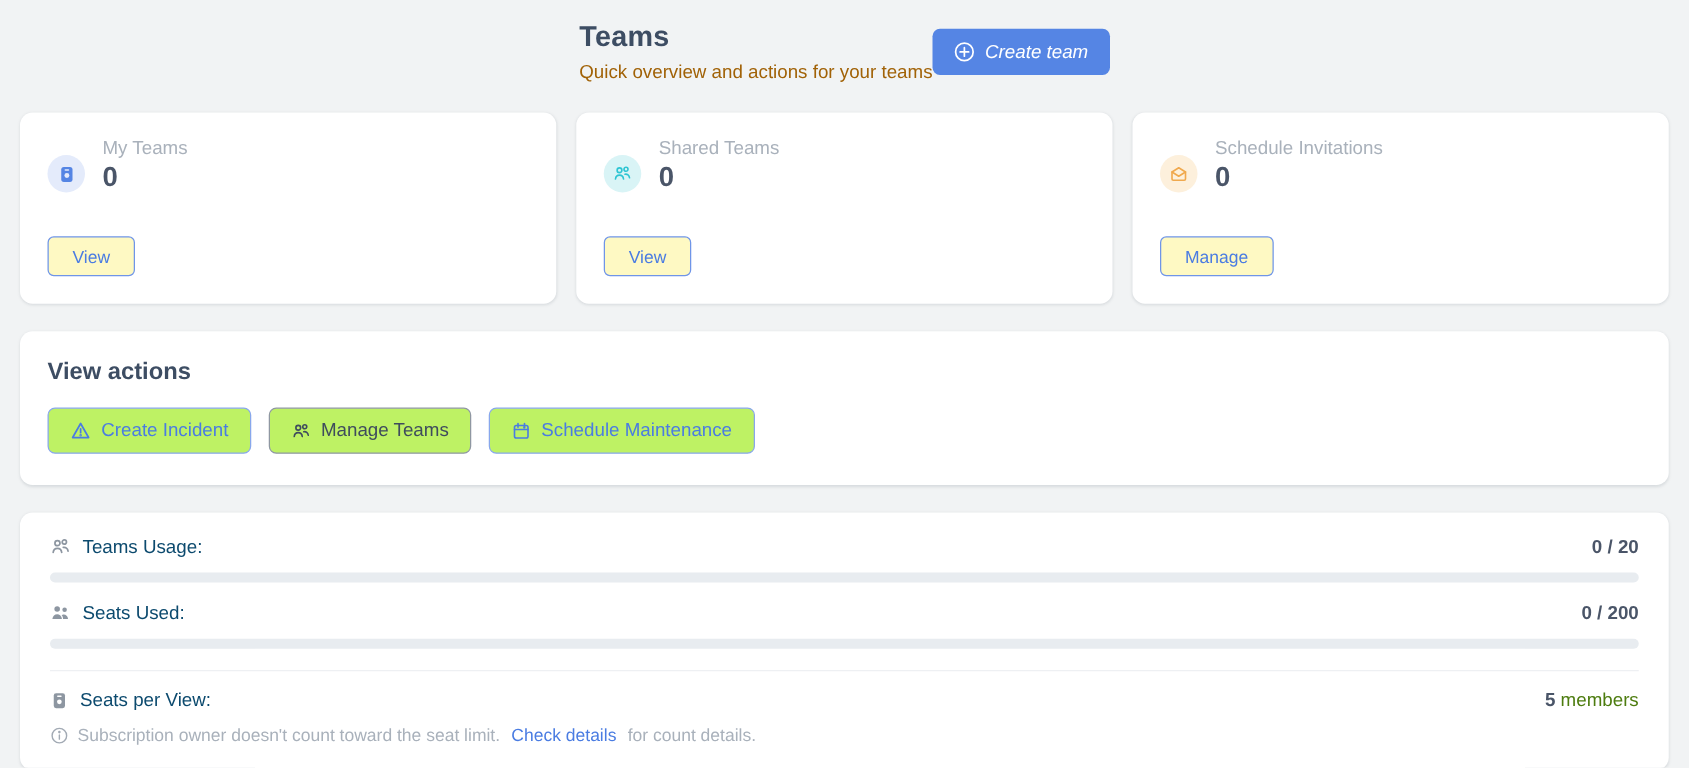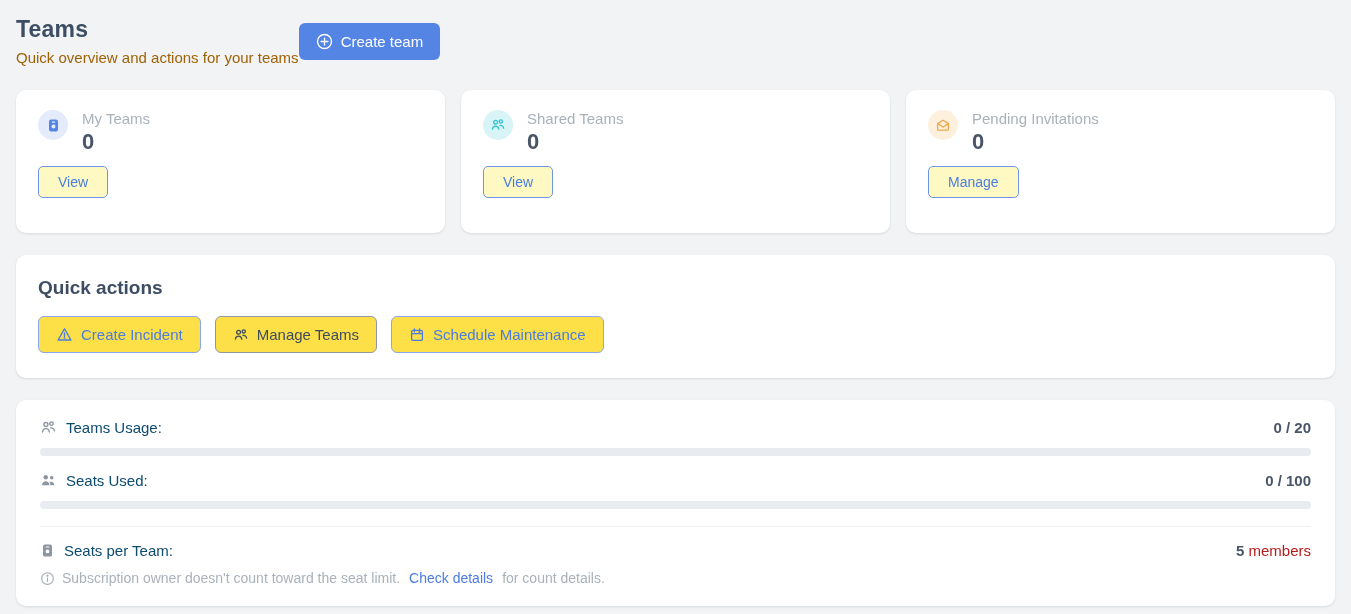--- a/index.html
+++ b/index.html
@@ -7,41 +7,42 @@
   body {
     width: 1351px; height: 614px;
     background: #f1f3f4;
     font-family: "Liberation Sans", sans-serif;
     color: #3d4d63;
     overflow: hidden;
   }
   .page { padding: 14px 16px 0 16px; }
 
   
-  .header { display: flex; justify-content: flex-start; align-items: flex-start; margin-bottom: 24px; }
+  .header { display: flex; justify-content: center; align-items: flex-start; margin-bottom: 24px; }
   .page-title { margin: 2px 0 6px 0; font-size: 23px; font-weight: 700; color: #3d4d63; letter-spacing: .2px; }
   .page-subtitle { margin: 0; font-size: 15px; color: #a16207; }
   .btn-primary {
     display: inline-flex; align-items: center; gap: 8px;
     background: #5585e4; color: #ffffff; border: none;
     font-family: inherit; font-size: 15px;
     padding: 10px 17px; border-radius: 6px; cursor: pointer;
     margin-top: 9px;
+    font-style: italic;
   }
   .btn-primary svg { display: block; }
 
   
   .cards-row { display: flex; gap: 16px; margin-bottom: 22px; }
   .stat-card {
     flex: 1; background: #ffffff; border-radius: 10px;
     padding: 20px 22px 22px 22px;
     box-shadow: 0 1px 3px rgba(25,39,60,.08), 0 1px 2px rgba(25,39,60,.04);
     min-height: 143px;
   }
-  .stat-top { display: flex; align-items: flex-start; gap: 14px; margin-bottom: 12px; }
+  .stat-top { display: flex; align-items: flex-end; gap: 14px; margin-bottom: 35px; }
   .icon-circle {
     width: 30px; height: 30px; border-radius: 50%;
     display: flex; align-items: center; justify-content: center; flex: 0 0 30px;
   }
   .stat-text { display: flex; flex-direction: column; }
   .stat-label { font-size: 15px; color: #a9b1bb; margin-bottom: 3px; }
   .stat-value { font-size: 22px; font-weight: 700; color: #4a5568; line-height: 1.1; }
   .btn-outline-blue {
     background: #fef9c3; border: 1px solid #6f95e8; color: #4a7ce2;
     font-family: inherit; font-size: 14px;
@@ -52,40 +53,40 @@
   .panel {
     background: #ffffff; border-radius: 10px;
     box-shadow: 0 1px 3px rgba(25,39,60,.08), 0 1px 2px rgba(25,39,60,.04);
     margin-bottom: 22px;
   }
   .quick-actions { padding: 22px 22px 25px 22px; }
   .qa-title { margin: 0 0 17px 0; font-size: 19px; font-weight: 700; color: #3d4d63; }
   .qa-buttons { display: flex; gap: 14px; }
   .qa-btn {
     display: inline-flex; align-items: center; gap: 8px;
-    background: #fde047; font-family: inherit; font-size: 15px;
+    background: #bef264; font-family: inherit; font-size: 15px;
     padding: 9px 17px; border-radius: 6px; cursor: pointer;
   }
   .qa-blue { border: 1px solid #88a7ec; color: #4a7ce2; }
   .qa-gray { border: 1px solid #8f97a2; color: #3f4c5d; }
   .qa-btn svg { display: block; }
 
   
   .usage { padding: 19px 24px 20px 24px; }
   .usage-row { display: flex; justify-content: space-between; align-items: center; }
   .usage-label { display: flex; align-items: center; gap: 9px; font-size: 15px; color: #0c4a6e; }
   .usage-label svg { color: #8d96a1; display: block; }
   .usage-value { font-size: 15px; font-weight: 700; color: #4a5568; padding-left: 43px; }
   .progress-track {
     height: 8px; background: #e8ecf0; border-radius: 4px;
     margin: 12px 0 16px 0; overflow: hidden;
   }
   .progress-fill { height: 100%; background: #5585e4; border-radius: 4px; width: 0%; }
   .usage-divider { border: none; border-top: 1px solid #eef0f3; margin: 17px 0 15px 0; }
-  .value-suffix { font-weight: 400; color: #b91c1c; }
+  .value-suffix { font-weight: 400; color: #4d7c0f; }
   .note-row { display: flex; align-items: center; gap: 7px; margin-top: 11px; font-size: 14px; color: #a9b1bb; }
   .note-row svg { color: #a2aab4; flex: 0 0 auto; display: block; }
   .note-link { color: #4a7ce2; text-decoration: none; cursor: pointer; margin: 0 2px; }
 </style>
 </head>
 <body>
 
 <div class="page">
 
   <div class="header">
@@ -143,31 +144,31 @@
 
     <div class="stat-card">
       <div class="stat-top">
         <span class="icon-circle" style="background:#fdf0dc">
           <svg width="16" height="16" viewBox="0 0 16 16" fill="none" stroke="#f0a94e" stroke-width="1.3" stroke-linecap="round" stroke-linejoin="round">
             <path d="M2.6 6.6L8 3.2l5.4 3.4v5.6a1 1 0 0 1-1 1H3.6a1 1 0 0 1-1-1z"></path>
             <path d="M2.6 6.6L8 10l5.4-3.4"></path>
           </svg>
         </span>
         <div class="stat-text">
-          <span class="stat-label">Pending Invitations</span>
+          <span class="stat-label">Schedule Invitations</span>
           <span class="stat-value">0</span>
         </div>
       </div>
       <button class="btn-outline-blue">Manage</button>
     </div>
 
   </div>
 
   <div class="panel quick-actions">
-    <h2 class="qa-title">Quick actions</h2>
+    <h2 class="qa-title">View actions</h2>
     <div class="qa-buttons">
 
       <button class="qa-btn qa-blue">
         <span>
           <svg width="17" height="17" viewBox="0 0 16 16" fill="none" stroke="#4a7ce2" stroke-width="1.3" stroke-linecap="round" stroke-linejoin="round">
             <path d="M8 2.6l6 10.6H2z"></path>
             <path d="M8 6.6v3"></path>
             <circle cx="8" cy="11.4" r="0.3" fill="#4a7ce2"></circle>
           </svg>
         </span>
@@ -225,38 +226,38 @@
         <span>
           <svg width="17" height="17" viewBox="0 0 16 16" fill="currentColor">
             <circle cx="5.4" cy="4.9" r="2.1"></circle>
             <path d="M1.8 12.4c.2-2.3 1.8-3.6 3.6-3.6s3.4 1.3 3.6 3.6z"></path>
             <circle cx="11" cy="5.4" r="1.7"></circle>
             <path d="M9.6 9.2c2-.4 3.8.9 4 3.2H9.8c0-1.3-.4-2.4-1.1-3z"></path>
           </svg>
         </span>
         <span>Seats Used:</span>
       </span>
-      <span class="usage-value">0 / 100</span>
+      <span class="usage-value">0 / 200</span>
     </div>
     <div class="progress-track">
       <div class="progress-fill" style="width: 0%;"></div>
     </div>
 
     <hr class="usage-divider">
 
     <div class="usage-row">
       <span class="usage-label">
         <span>
           <svg width="15" height="15" viewBox="0 0 16 16">
             <rect x="3.2" y="1.6" width="9.6" height="12.8" rx="2" fill="#8d96a1"></rect>
             <circle cx="8" cy="9" r="2" fill="#ffffff"></circle>
             <rect x="6" y="3.6" width="4" height="1.3" rx="0.65" fill="#ffffff"></rect>
           </svg>
         </span>
-        <span>Seats per Team:</span>
+        <span>Seats per View:</span>
       </span>
       <span class="usage-value">
         <span>5</span>
         <span class="value-suffix">members</span>
       </span>
     </div>
 
     <div class="note-row">
       <span>
         <svg width="15" height="15" viewBox="0 0 16 16" fill="none" stroke="currentColor" stroke-width="1.2" stroke-linecap="round">

